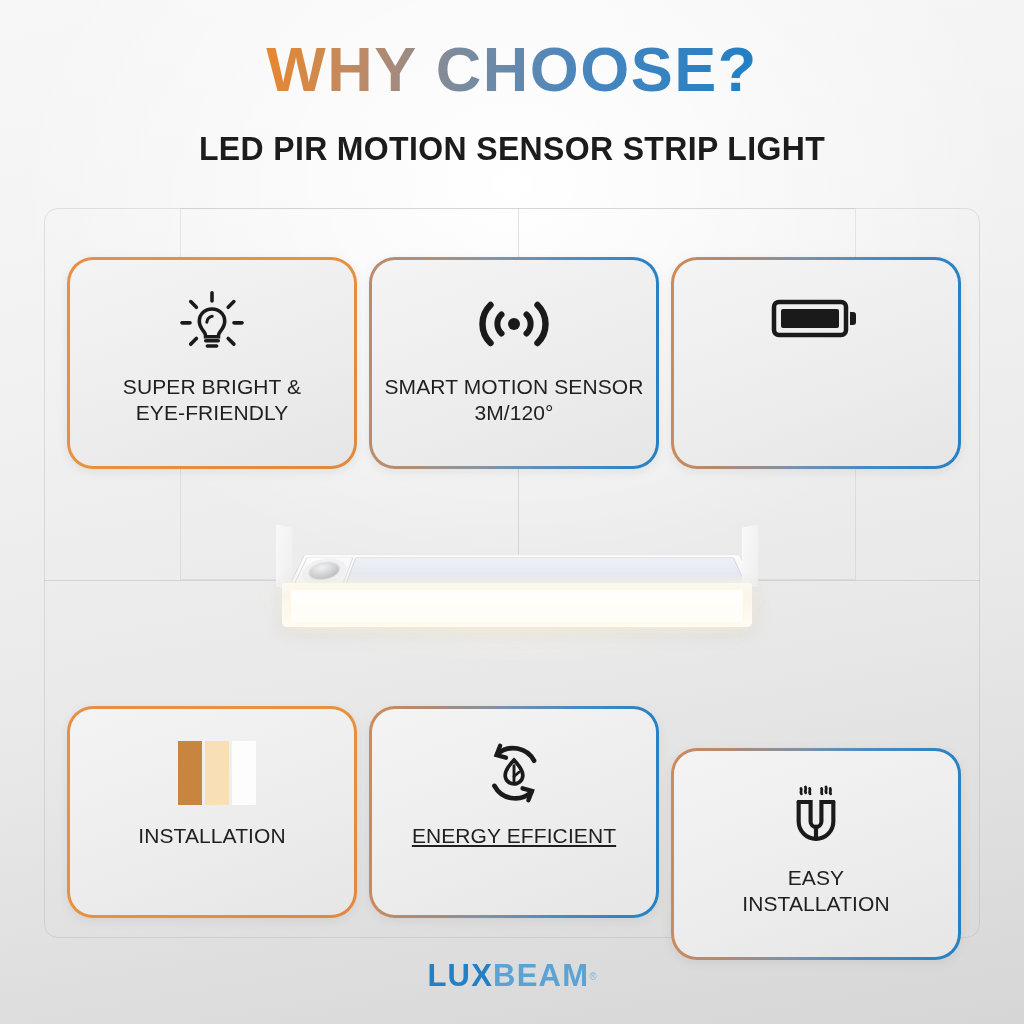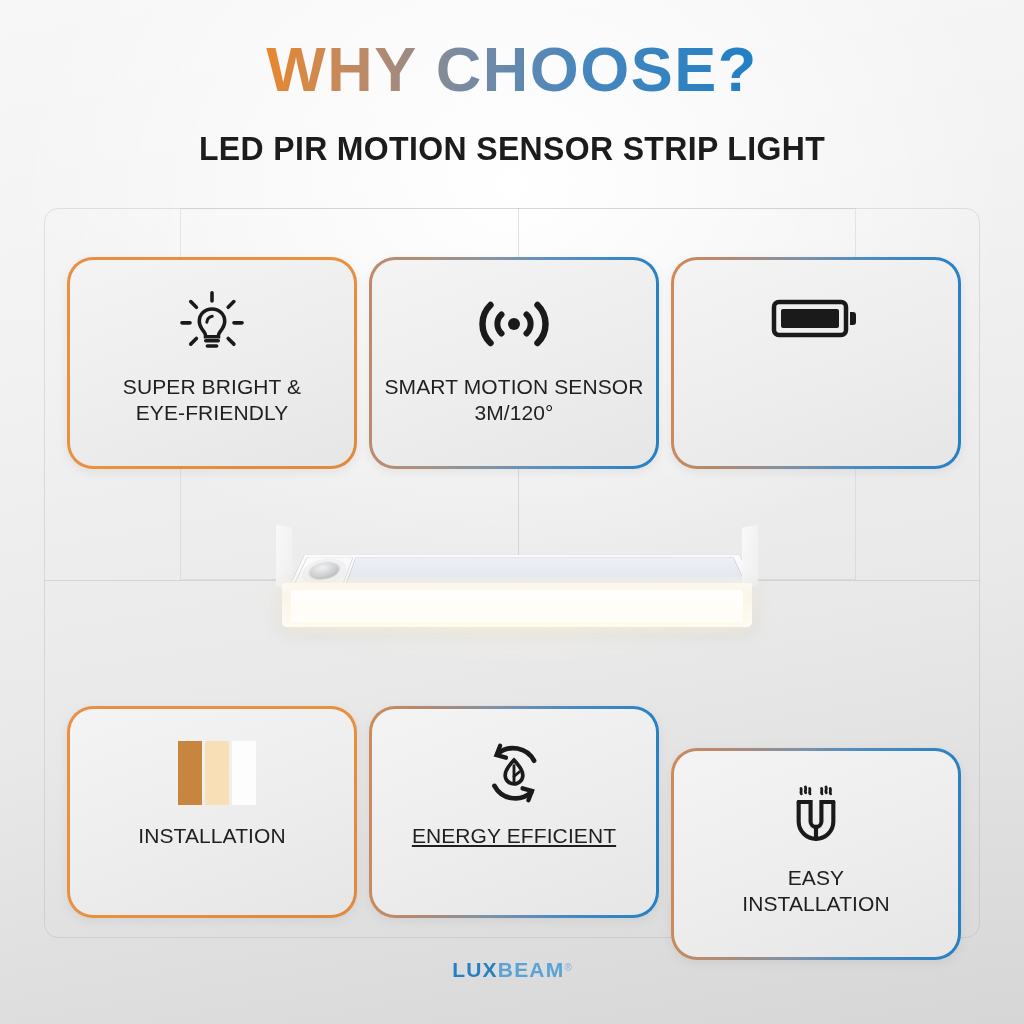--- a/index.html
+++ b/index.html
@@ -149,21 +149,21 @@
   }
   .dev-capL { left:276px; transform:skewY(10deg); }
   .dev-capR { left:742px; transform:skewY(-10deg); }
 
   
   .logo {
     position:absolute; left:0; top:958px; width:1024px;
     text-align:center;
   }
   .logo .word {
-    font-size:21px; font-weight:700; letter-spacing:1.2px;
+    font-size:31px; font-weight:700; letter-spacing:1.2px;
     color:#2480c4;
   }
   .logo .word .lighter { color:#5aa3d4; }
   .logo .reg {
     font-size:10px; vertical-align:super; color:#7fb4dc; font-weight:400;
   }
 
   svg { display:block; }
 </style>
 </head>

